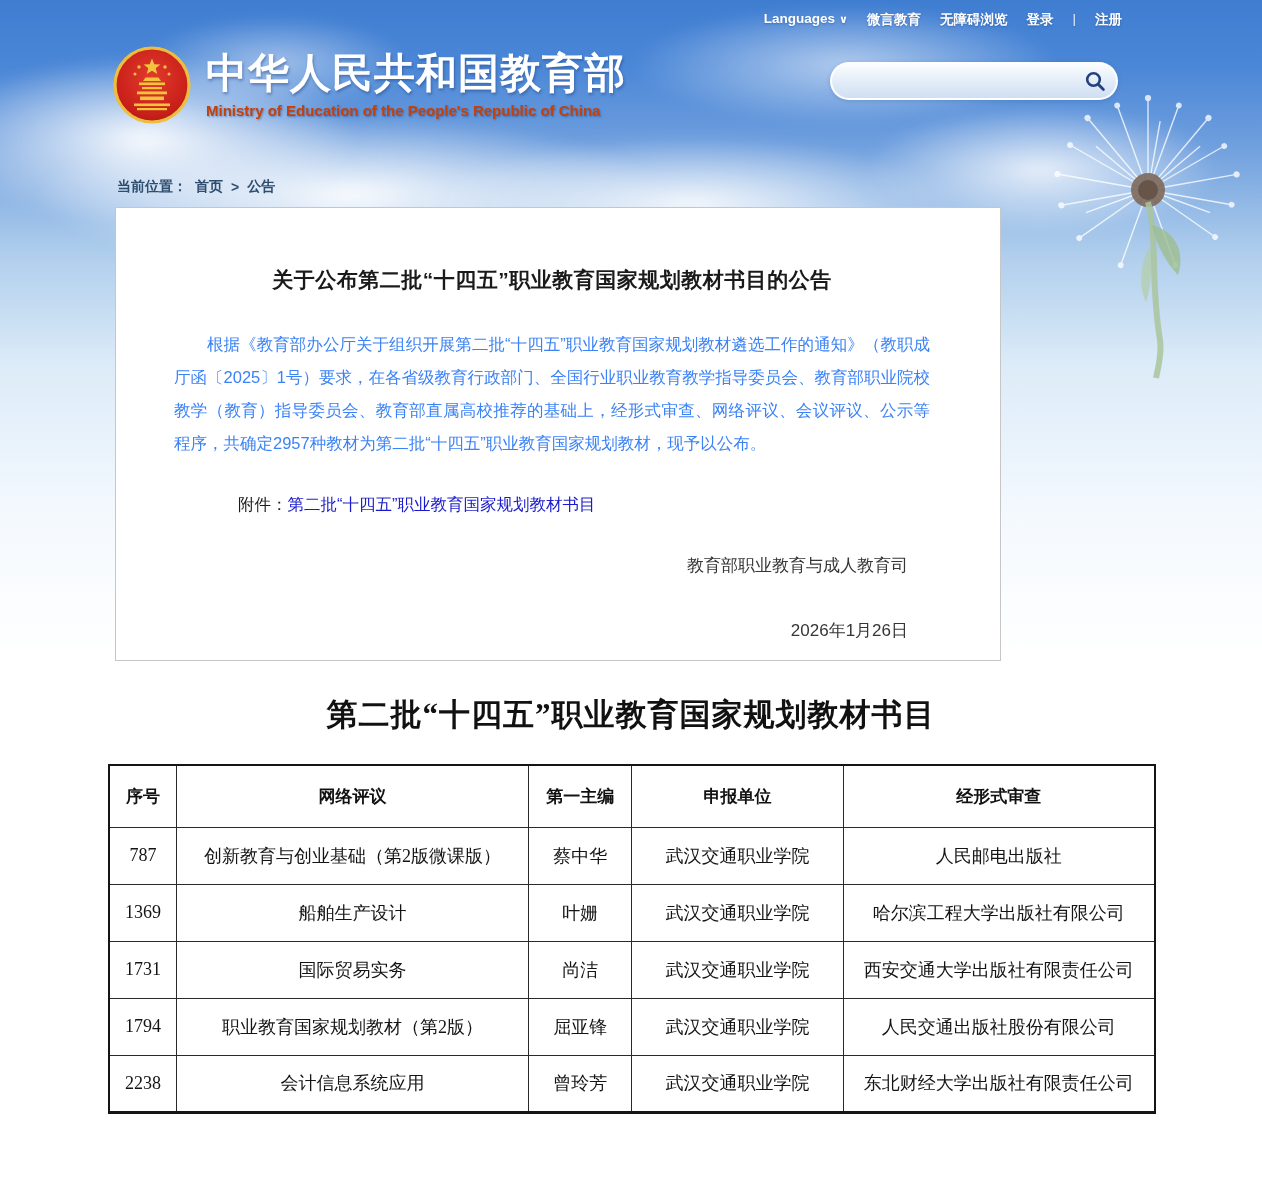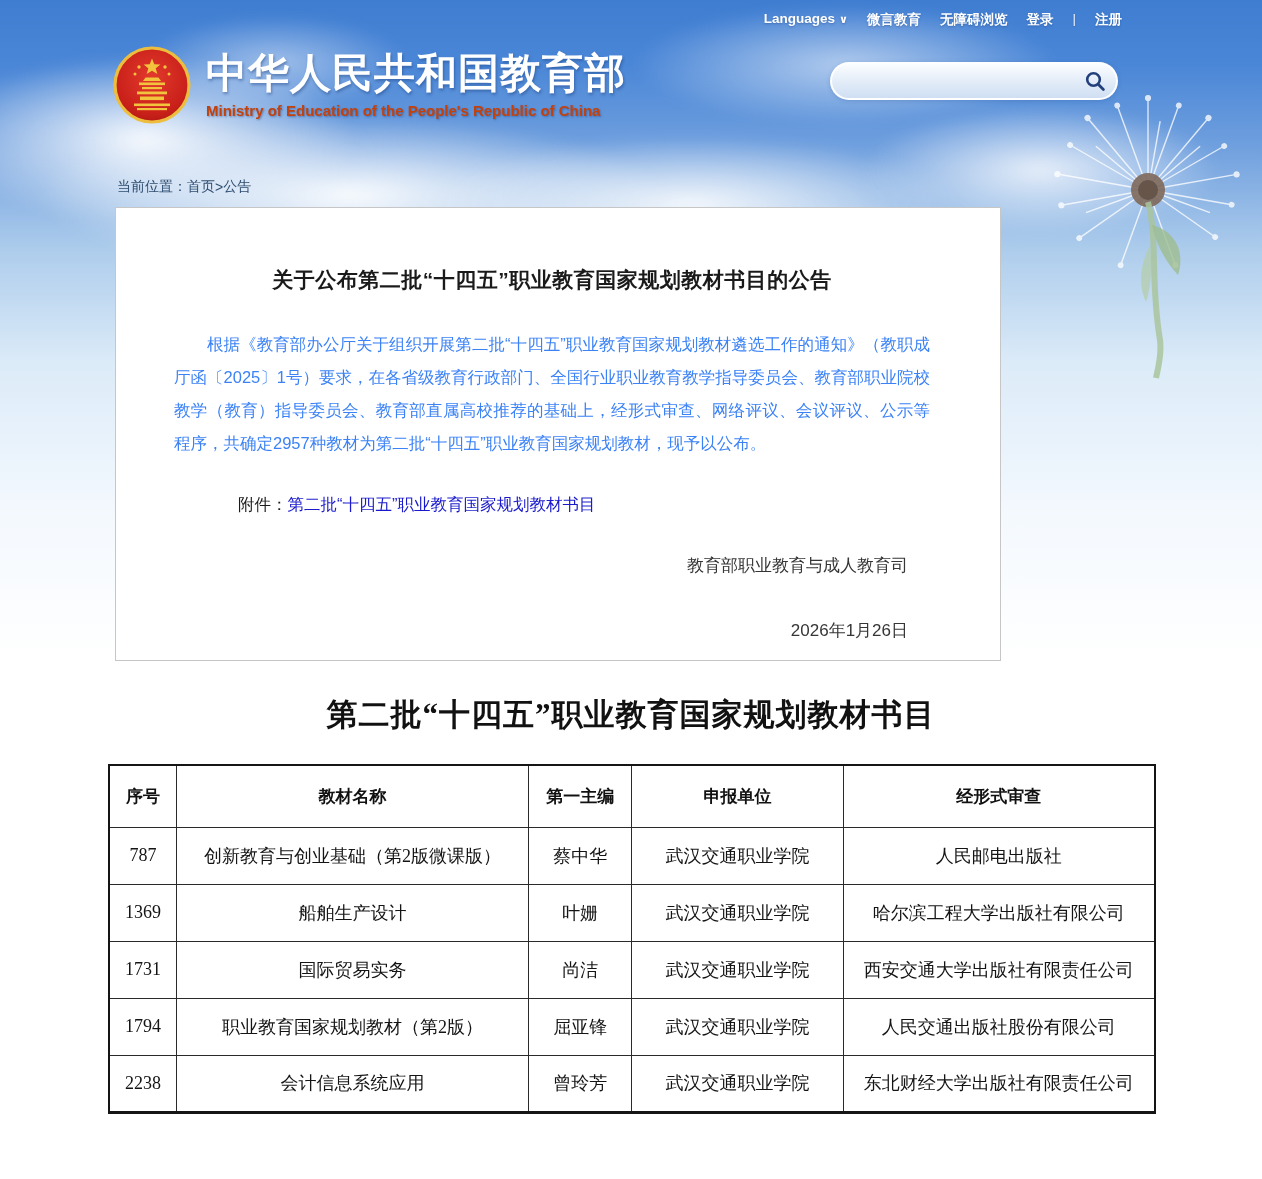--- a/index.html
+++ b/index.html
@@ -69,22 +69,22 @@
   }
   .search input {
     flex:1; height:100%; border:none; outline:none; background:transparent;
     padding:0 8px 0 16px; font-size:15px; color:#2a4a7c;
   }
   .search .mag { width:34px; height:34px; display:flex; align-items:center; justify-content:center; cursor:pointer; margin-right:4px; }
 
   
   .crumbs {
     position:absolute; left:117px; top:178px;
-    font-size:14px; font-weight:normal; color:#2e4d6f;
-    display:flex; align-items:center;
+    font-size:14px; font-weight:bold; color:#2e4d6f;
+    display:flex; gap:8px; align-items:center;
   }
   .crumbs .lnk { cursor:pointer; }
 
   
   .panel {
     position:absolute; left:115px; top:207px; width:886px; height:454px;
     background:#ffffff; border:1px solid #c6c6c6;
     padding:58px 70px 0 58px;
   }
   .ann-title {
@@ -292,21 +292,21 @@
   <div class="ann-sign">教育部职业教育与成人教育司</div>
   <div class="ann-date">2026年1月26日</div>
 </div>
 
 <div class="cat-title">第二批“十四五”职业教育国家规划教材书目</div>
 
 <table class="cat">
   <thead>
     <tr>
       <th class="w-serial">序号</th>
-      <th class="w-name">教材名称</th>
+      <th class="w-name">网络评议</th>
       <th class="w-editor">第一主编</th>
       <th class="w-applicant">申报单位</th>
       <th class="w-publisher">经形式审查</th>
     </tr>
   </thead>
   <tbody>
     <tr>
       <td>787</td>
       <td>创新教育与创业基础（第2版微课版）</td>
       <td>蔡中华</td>

